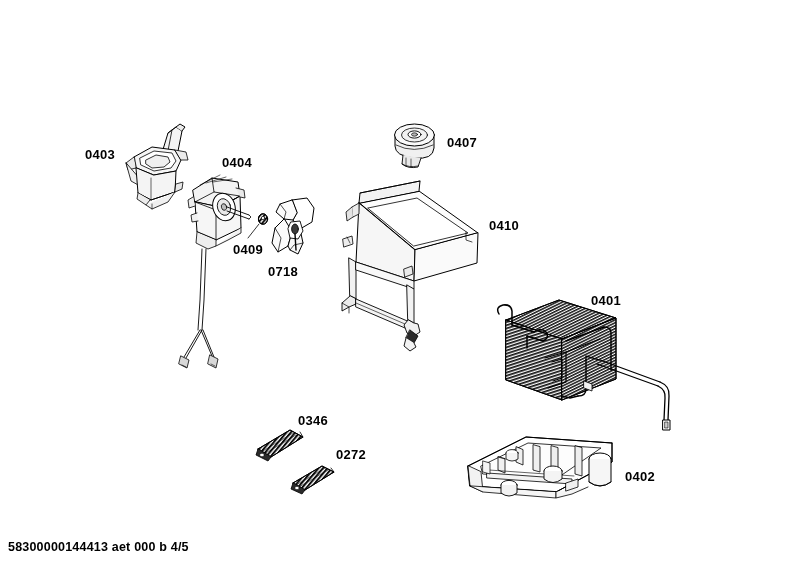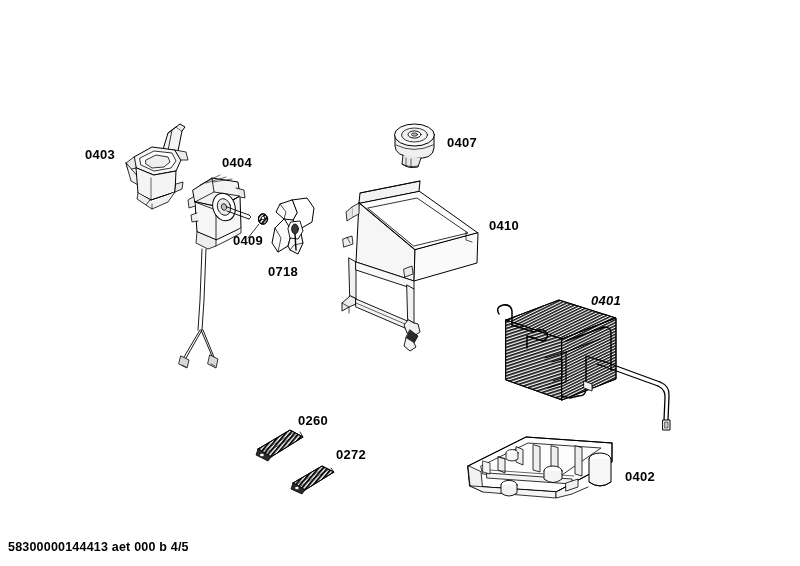--- a/index.html
+++ b/index.html
@@ -323,22 +323,22 @@
         <path d="M483 461 L490 463 L490 474 L483 472 Z" fill="#f4f4f4" stroke-width="0.7"></path>
       </g>
 
     </g>
   </svg>
 
   <div class="callout-label" style="left:85px;  top:148px;">0403</div>
   <div class="callout-label" style="left:222px; top:156px;">0404</div>
   <div class="callout-label" style="left:447px; top:136px;">0407</div>
   <div class="callout-label" style="left:489px; top:219px;">0410</div>
-  <div class="callout-label" style="left:233px; top:234px;">0409</div>
+  <div class="callout-label" style="left:233px; top:243px;">0409</div>
   <div class="callout-label" style="left:268px; top:265px;">0718</div>
-  <div class="callout-label" style="left:591px; top:294px;font-style:italic;">0401</div>
-  <div class="callout-label" style="left:298px; top:414px;">0260</div>
+  <div class="callout-label" style="left:591px; top:294px;">0401</div>
+  <div class="callout-label" style="left:298px; top:414px;">0346</div>
   <div class="callout-label" style="left:336px; top:448px;">0272</div>
   <div class="callout-label" style="left:625px; top:470px;">0402</div>
 
   <div id="footer-caption">58300000144413 aet 000 b 4/5</div>
 
 </div>
 
 </body></html>

